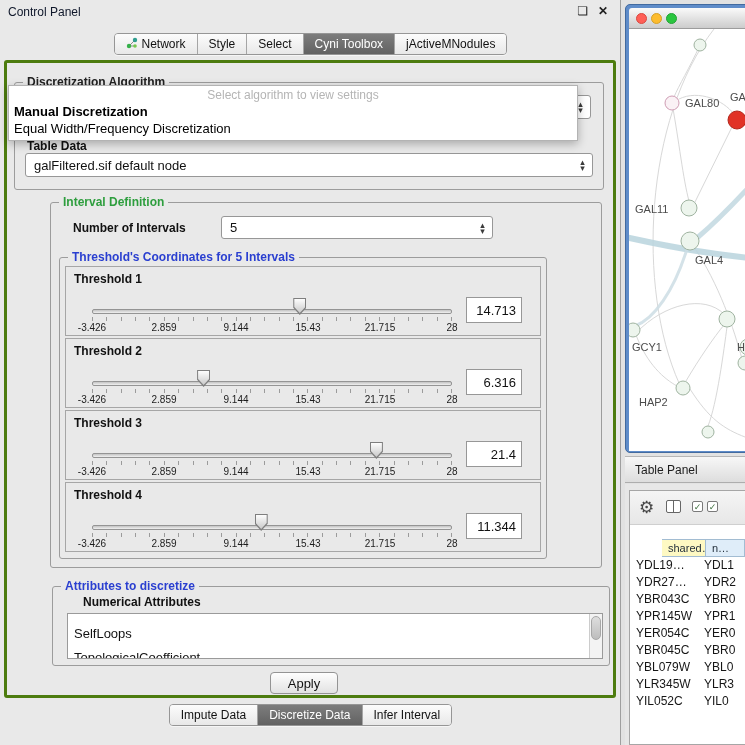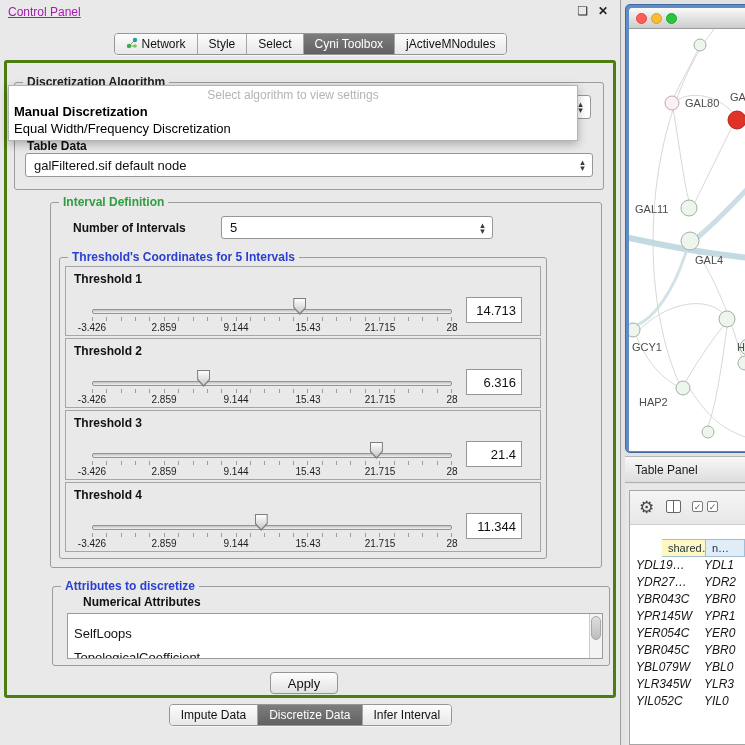--- a/index.html
+++ b/index.html
@@ -3,21 +3,21 @@
 <meta charset="utf-8">
 <style>
   *{margin:0;padding:0;box-sizing:border-box;}
   html,body{width:745px;height:745px;overflow:hidden;background:#e2e2e2;
     font-family:"Liberation Sans",sans-serif;-webkit-font-smoothing:antialiased;}
   body{position:relative;}
 
   
   #control-panel{position:absolute;left:0;top:0;width:621px;height:745px;background:#e9e9e9;border-right:1px solid #9f9f9f;}
   #cp-titlebar{position:absolute;left:0;top:0;width:100%;height:24px;}
-  #cp-title{position:absolute;left:8px;top:5px;font-size:12px;color:#a21caf;text-decoration:underline;}
+  #cp-title{position:absolute;left:8px;top:5px;font-size:12px;color:#0f172a;}
   .tb-ic{position:absolute;top:4px;font-size:12px;color:#222;}
   #float-ic{right:32px;}
   #close-ic{right:12px;font-weight:bold;}
 
   .tabbar{position:absolute;left:0;width:621px;display:flex;justify-content:center;}
   #top-tab-bar{top:33px;}
   #bottom-tab-bar{top:704px;}
   .tabrow{display:flex;border:1px solid #969696;border-radius:4px;overflow:hidden;height:22px;box-shadow:0 1px 0 rgba(255,255,255,.6);}
   .tab{display:flex;align-items:center;gap:4px;padding:0 11px;font-size:12px;color:#111;
     border-right:1px solid #a5a5a5;background:linear-gradient(#fcfcfc,#e8e8e8);white-space:nowrap;cursor:default;}
@@ -97,21 +97,21 @@
     linear-gradient(to right,#fff 0 6px,#666 6px 7px,#fff 7px 15px);border-radius:2px;}
   .cb-ic{top:10px;width:11px;height:11px;border:1px solid #7a7a7a;background:#fff;border-radius:2px;
     font-size:9px;line-height:10px;text-align:center;color:#3c6e3c;}
   #cb1-ic{left:62px;}
   #cb2-ic{left:77px;}
   #col-header{display:flex;height:18px;margin-top:14px;}
   .col-h{font-size:11px;color:#25313d;padding:2px 0 0 6px;overflow:hidden;white-space:nowrap;border:1px solid #a2bcd2;border-left:none;}
   .col-h.c1{width:44px;background:#fef9c3;margin-left:32px;}
   .col-h.c2{flex:1;background:#dfedf9;}
   .t-row{display:flex;height:17px;}
-  .t-cell{font-size:12px;color:#161616;padding:1px 0 0 6px;overflow:hidden;white-space:nowrap;font-style:italic;}
+  .t-cell{font-size:12px;color:#161616;padding:1px 0 0 6px;overflow:hidden;white-space:nowrap;}
   .t-cell.c1{width:68px;}
   .t-cell.c2{flex:1;}
 </style>
 </head>
 <body>
 
 <div id="control-panel">
 
   <div id="cp-titlebar">
     <span id="cp-title">Control Panel</span>

